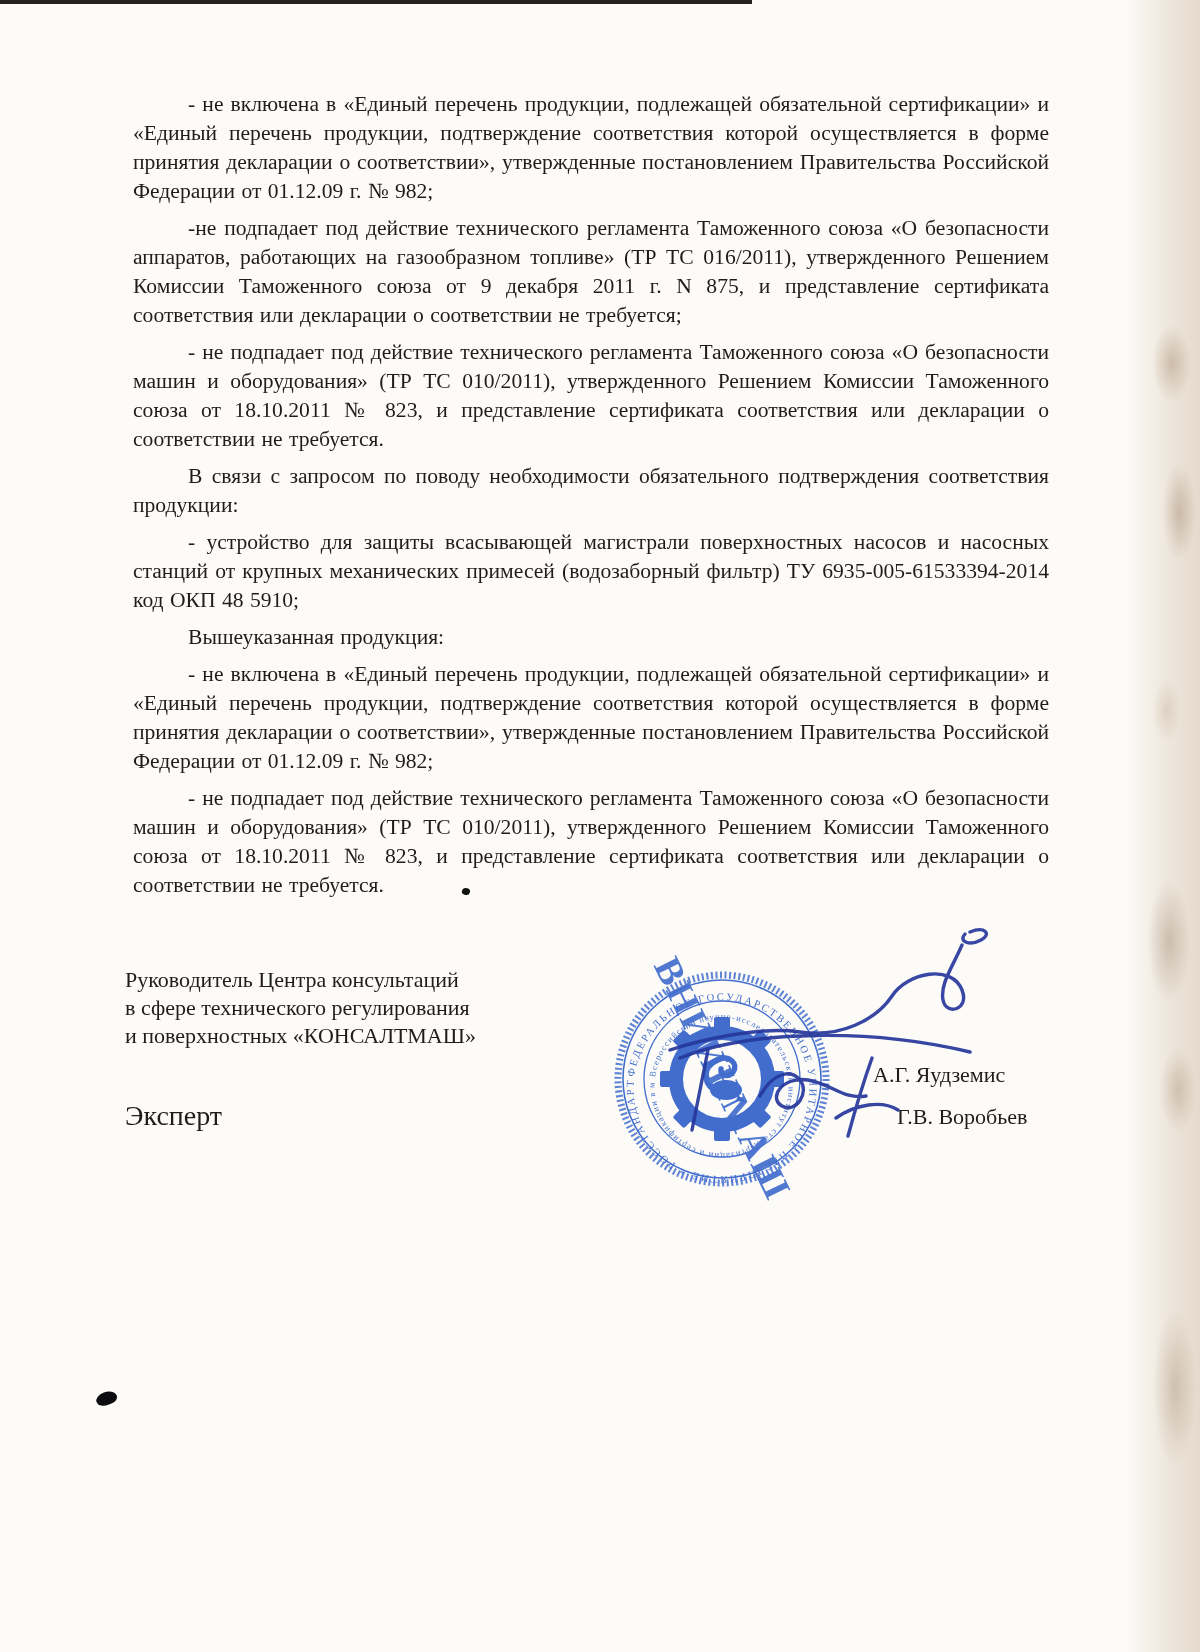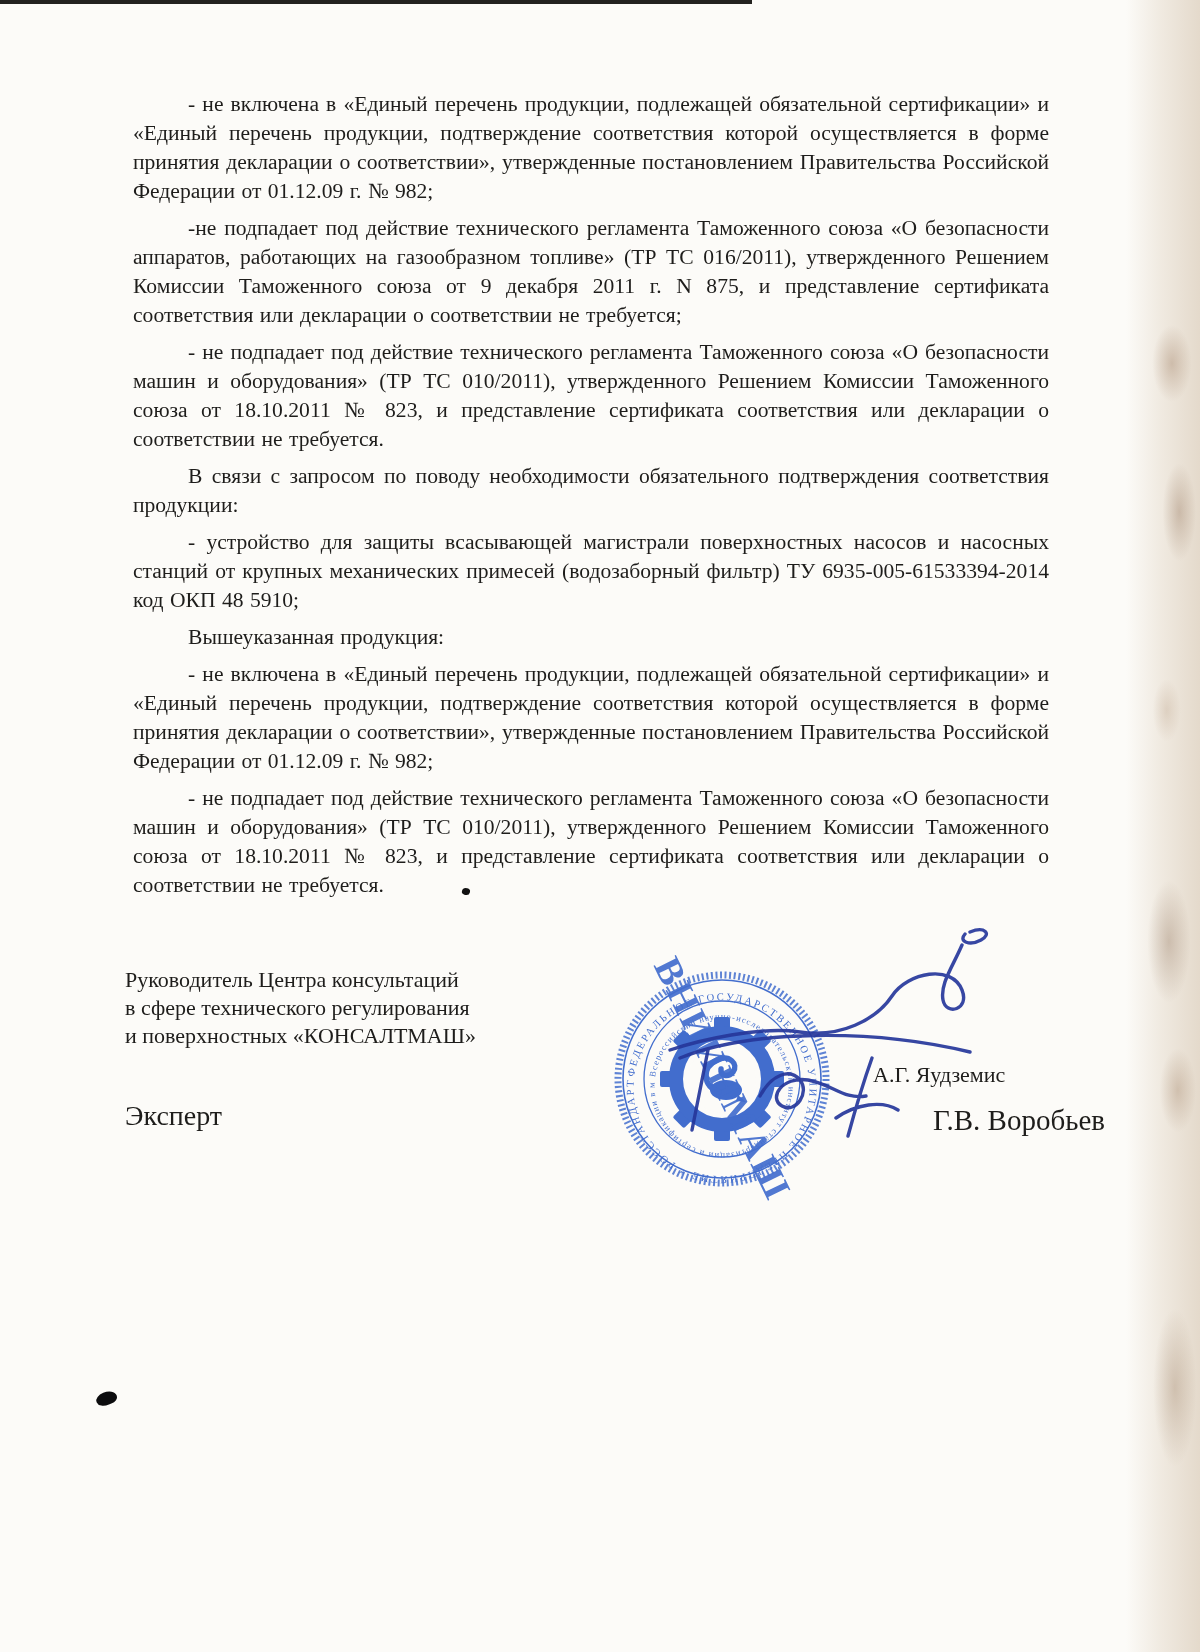--- a/index.html
+++ b/index.html
@@ -23,21 +23,21 @@
   }
   .text-block {
     position:absolute; left:125px; top:82px; width:932px;
     font-size:21.6px; line-height:29px; text-align:justify;
     word-spacing:1px;
   }
   .text-block p { margin:8px; text-indent:55px; }
   .signoff-left { position:absolute; left:125px; top:966px; font-size:22px; line-height:28px; }
   .expert-label { position:absolute; left:125px; top:1100px; font-size:28px; }
   .name-right-1 { position:absolute; left:873px; top:1022px; font-size:22px;margin-top:40px; }
-  .name-right-2 { position:absolute; left:933px; top:1104px; font-size:29px; }
+  .name-right-2 { position:absolute; left:897px; top:1104px; font-size:22px; }
   .small-dot { position:absolute; left:462px; top:888px; width:8px; height:7px; background:#111; border-radius:60% 50% 55% 45%; transform:rotate(15deg); }
   .ink-blot { position:absolute; left:96px; top:1392px; width:21px; height:13px; background:#0c0c0e; border-radius:55% 65% 45% 60%; transform:rotate(-22deg); }
   .stamp-svg { position:absolute; left:572px; top:929px; width:300px; height:300px; opacity:0.9; }
   .stamp-svg text { font-family:"Liberation Serif", serif; }
   .sign-svg { position:absolute; left:640px; top:900px; width:400px; height:270px; }
 </style>
 </head>
 <body>
 
 <div class="scan-top-line" style="width:752px;"></div>

